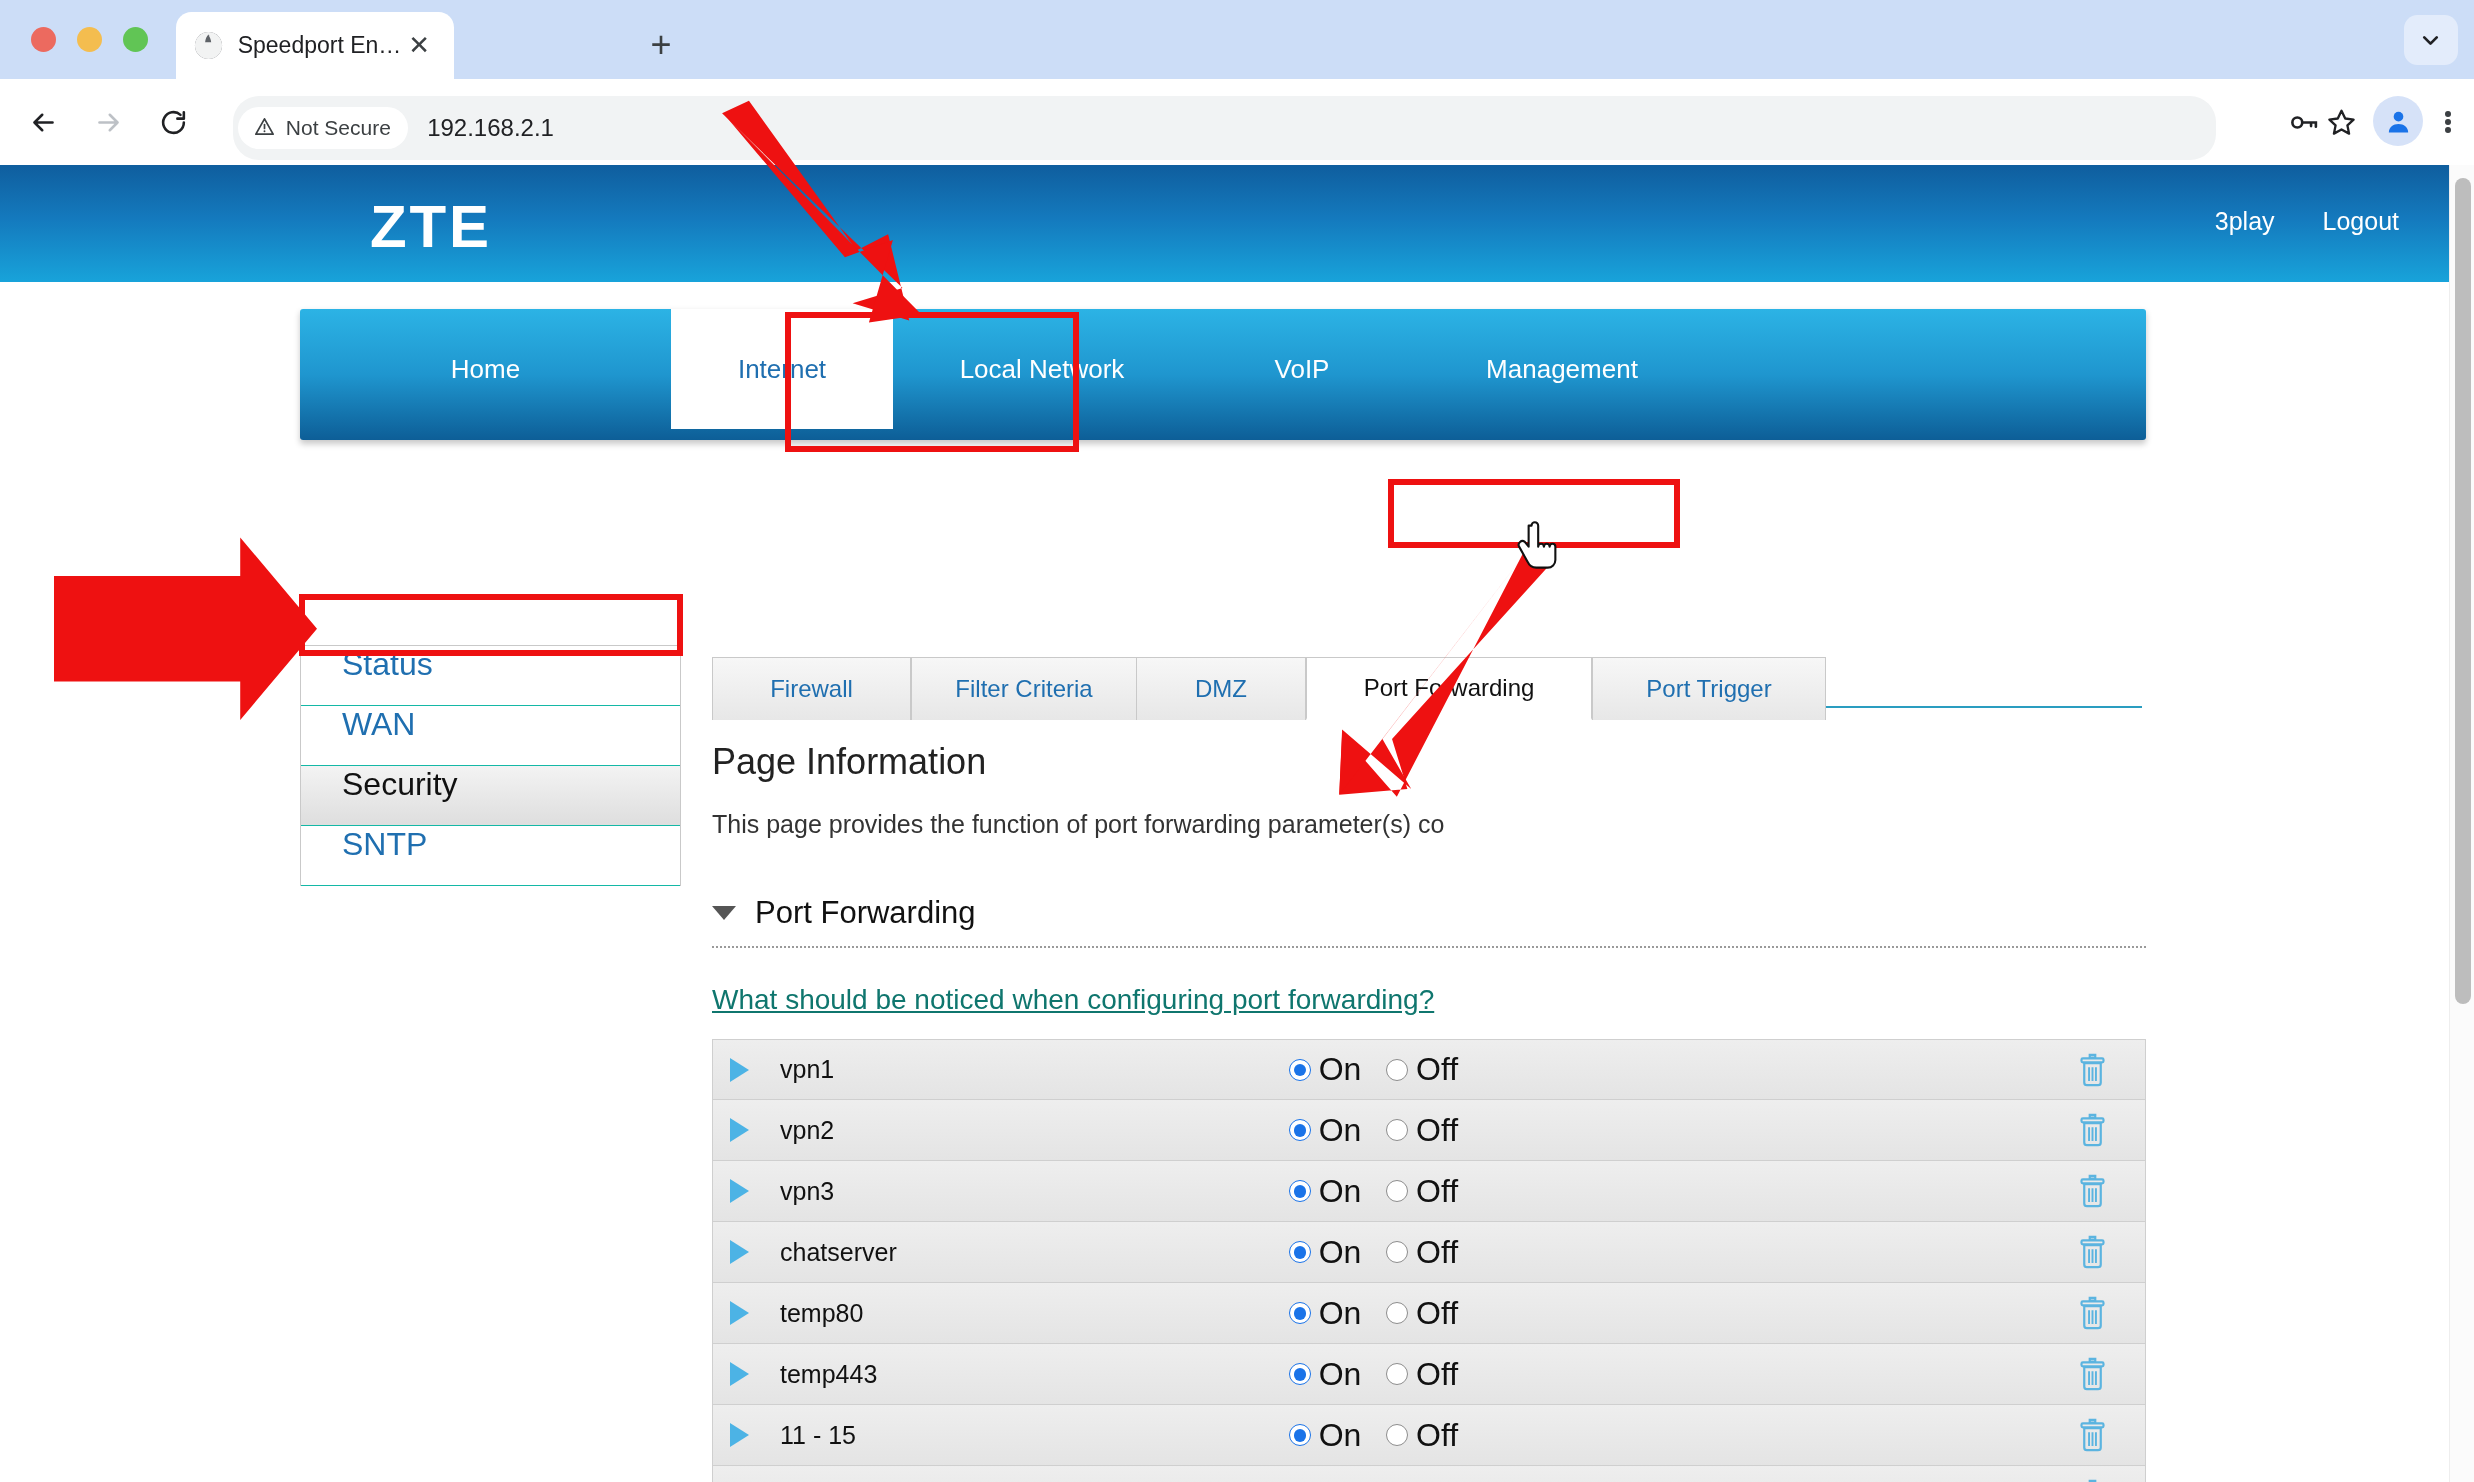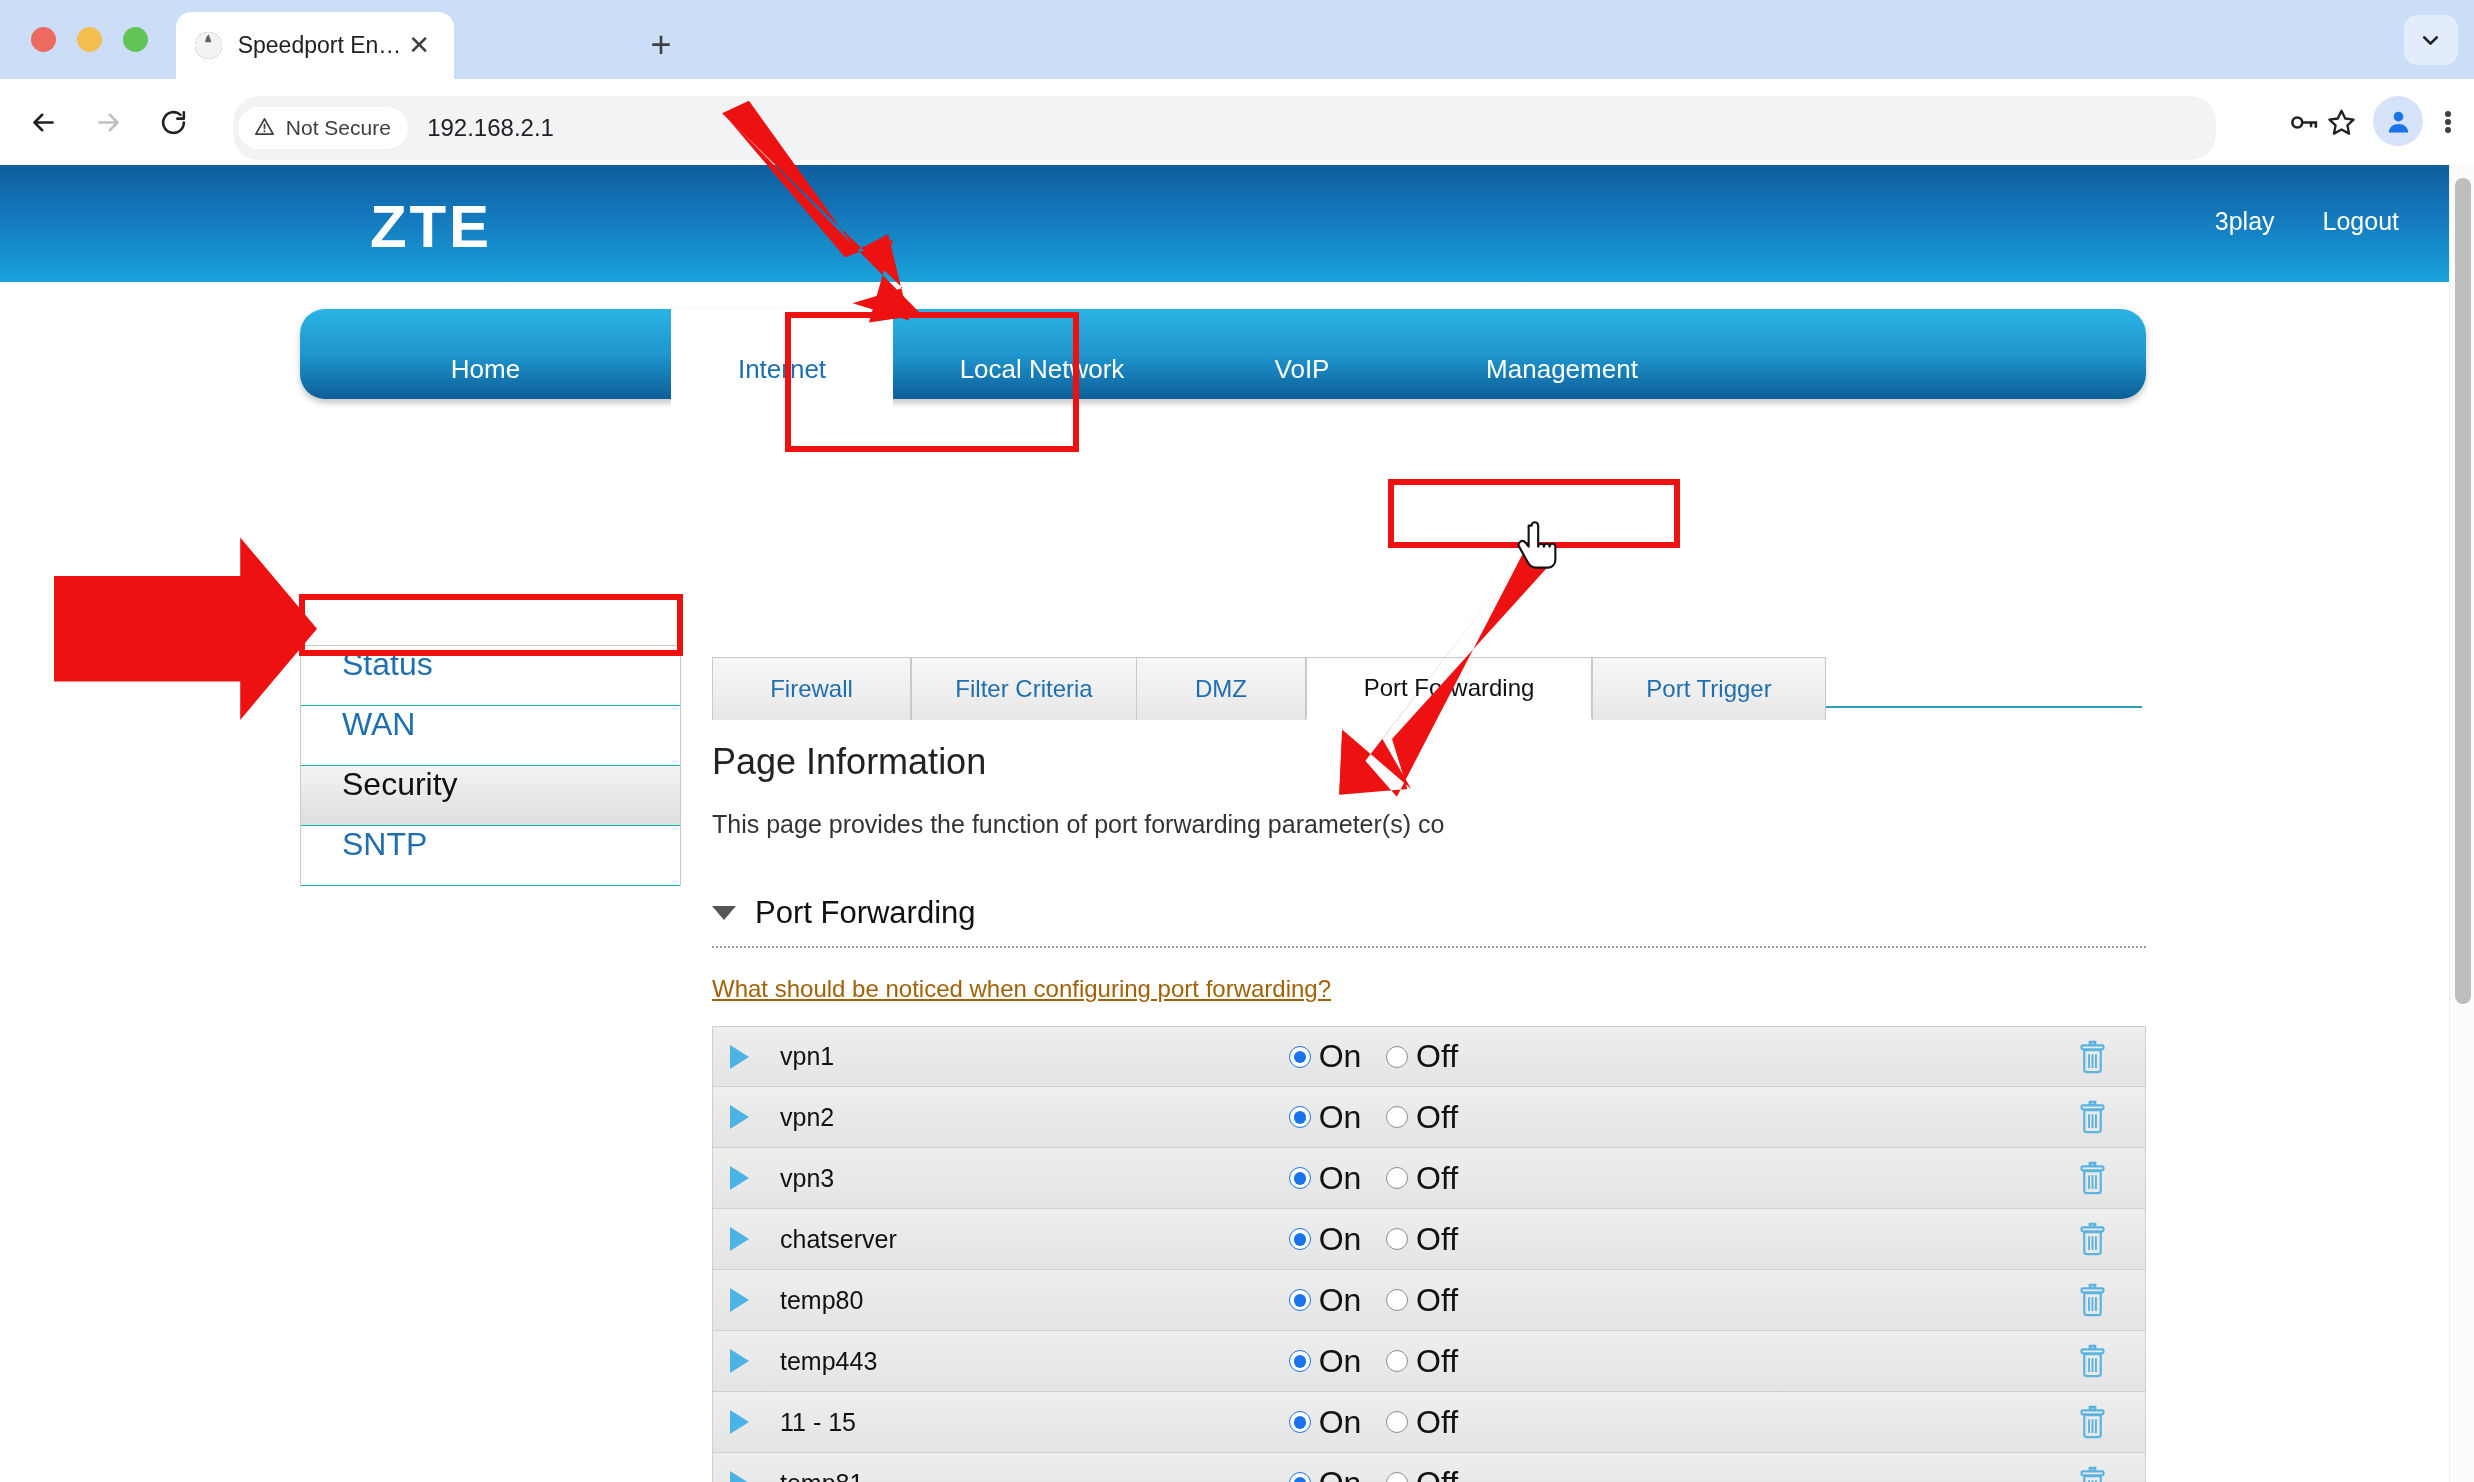--- a/index.html
+++ b/index.html
@@ -101,23 +101,23 @@
     position: absolute; left: 370px; top: 27px;
     font-size: 60px; font-weight: bold; color: #ffffff;
     letter-spacing: 2.9px; font-family: "Liberation Sans", sans-serif;
   }
   .header-links {
     position: absolute; right: 58px; top: 42px; display: flex; gap: 48px;
   }
   .header-links span { font-size: 25px; color: #ffffff; }
 
   .mainnav {
-    position: absolute; left: 300px; top: 144px; width: 1846px; height: 90px;
+    position: absolute; left: 300px; top: 144px; width: 1846px; height: 131px;
     background: linear-gradient(to bottom, #2cb3e5 0%, #1f96cf 50%, #0d5e97 100%);
-    border-radius: 25px;
+    border-radius: 3px;
     box-shadow: 0 3.8px 6.7px rgba(0,0,0,0.22);
     display: flex; align-items: center;
   }
   .navitem {
     position: absolute; top: 0; height: 120px;
     display: flex; align-items: center; justify-content: center;
     font-size: 26px; color: #ffffff; white-space: nowrap;
   }
   .navitem.active { background: #ffffff; color: #1f6fb0; }
 
@@ -158,22 +158,22 @@
   .tri-down {
     width: 0; height: 0; border-left: 12.5px solid transparent;
     border-right: 12.5px solid transparent; border-top: 14.4px solid #555555;
   }
   .section-title { font-size: 31px; color: #111111; }
   .dotted-rule {
     margin-top: 15.4px; width: 1434px; height: 0;
     border-top: 2.9px dotted #9a9a9a;
   }
   .notice-link {
-    display: inline-block; margin-top: 27px; font-size: 24px;
-    color: #a16207; text-decoration: underline;
+    display: inline-block; margin-top: 36px; font-size: 28px;
+    color: #0f766e; text-decoration: underline;
   }
 
   .pf-table { margin-top: 23px; width: 1434px; }
   .pf-row {
     position: relative; height: 61px;
     background: linear-gradient(to bottom, #eeeeee, #e4e4e4);
     border: 1px solid #cfcfcf; border-top: none;
     display: flex; align-items: center;
   }
   .pf-row:first-child { border-top: 1px solid #cfcfcf; }

